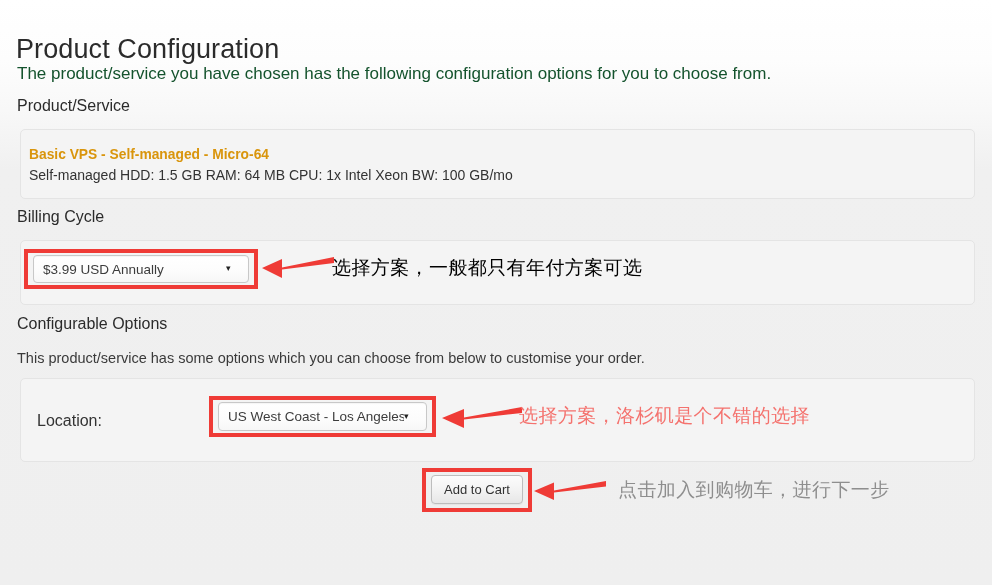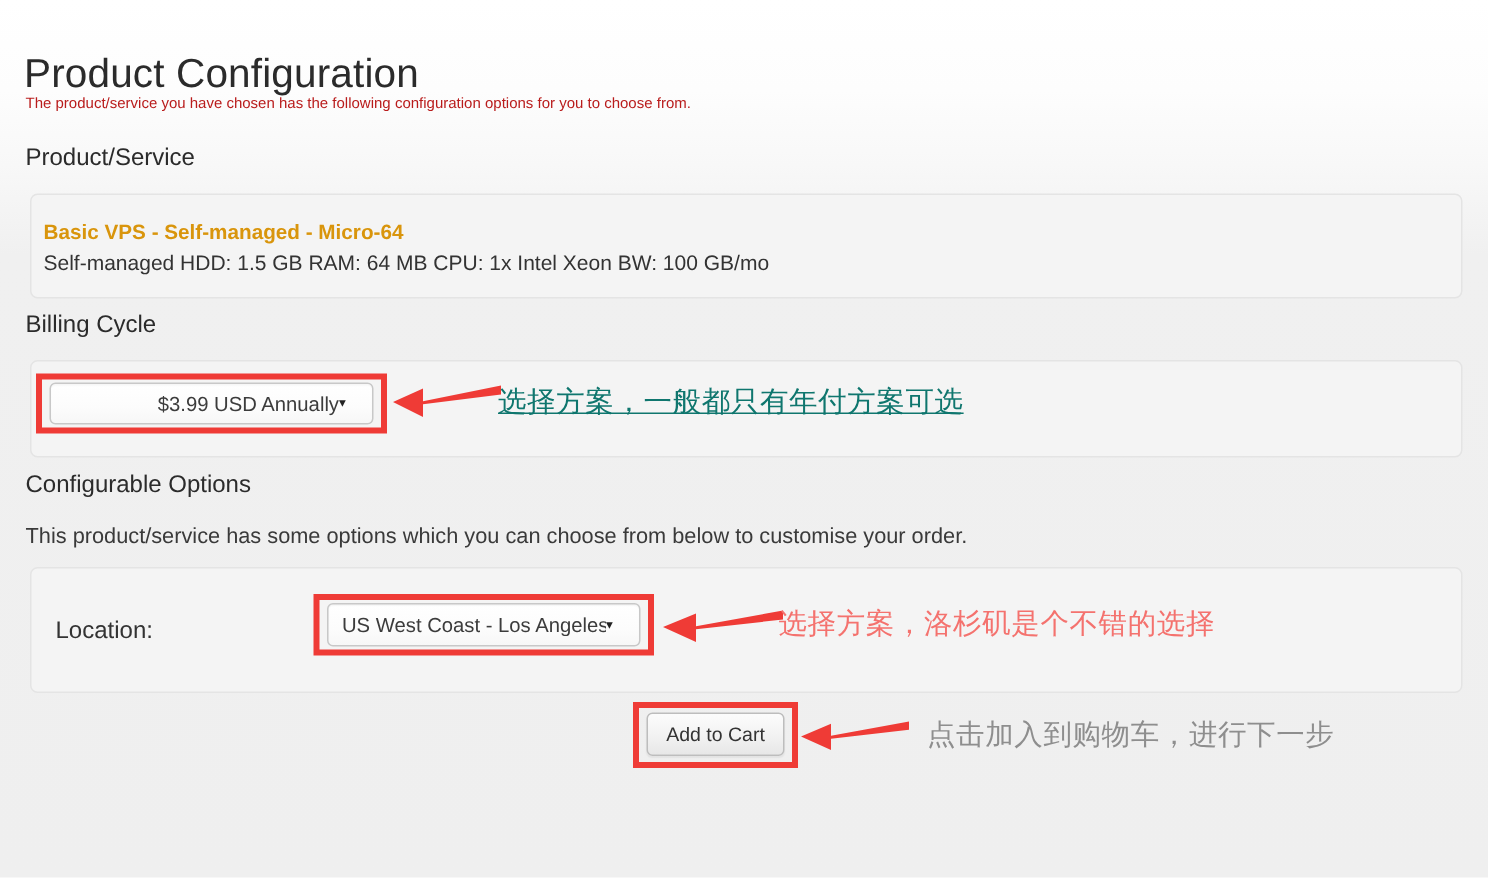--- a/index.html
+++ b/index.html
@@ -31,22 +31,22 @@
     font-weight: 400;
     color: #2b2b2b;
     letter-spacing: 0.1px;
     line-height: 34px;
     white-space: nowrap;
   }
   .intro-text {
     position: absolute;
     left: 17px;
     top: 64px;
-    font-size: 10px;
-    color: #b91c1c;
+    font-size: 17px;
+    color: #14532d;
     white-space: nowrap;
   }
   .section-label {
     position: absolute;
     left: 17px;
     font-size: 16px;
     color: #2b2b2b;
     font-weight: 400;
     white-space: nowrap;
   }
@@ -107,21 +107,20 @@
     color: #3c3c3c;
     display: flex;
     align-items: center;
     overflow: hidden;
   }
   .select-box .sel-text {
     padding-left: 9px;
     white-space: nowrap;
     overflow: hidden;
     flex: 1 1 auto;
-    text-align: right;
   }
   .select-box .sel-arrow {
     width: 22px;
     flex: 0 0 22px;
     text-align: left;
     font-size: 9px;
     color: #222;
     line-height: 1;
     padding-bottom: 1px;
   }
@@ -187,21 +186,21 @@
   #arrow-cart     { left: 534px; top: 478px; width: 72px; height: 24px; }
 
   
   .annot {
     position: absolute;
     font-family: "DejaVu Sans", "Liberation Sans", sans-serif;
     font-size: 19px;
     white-space: nowrap;
     letter-spacing: 0.4px;
   }
-  #annot-billing  { left: 332px; top: 255px; color: #0f766e; text-decoration: underline; }
+  #annot-billing  { left: 332px; top: 255px; color: #000000; }
   #annot-location { left: 519px; top: 403px; color: #f4726e; }
   #annot-cart     { left: 618px; top: 477px; color: #8e8e8e; }
 </style>
 </head>
 <body>
 
 <div class="page">
 
   <h1 class="page-title">Product Configuration</h1>
 

